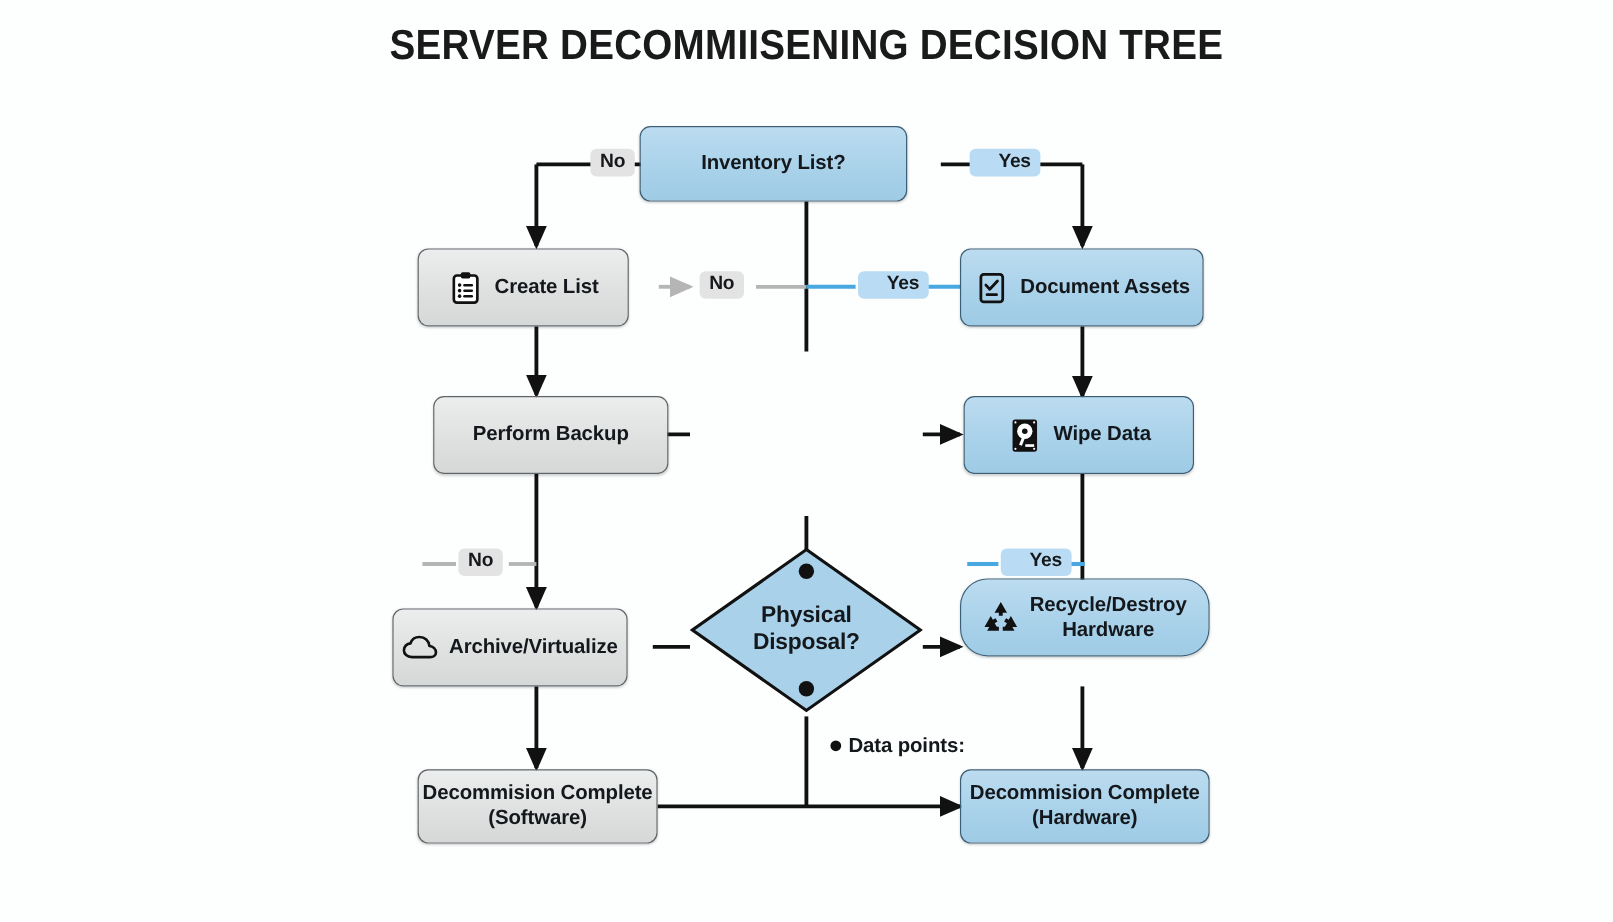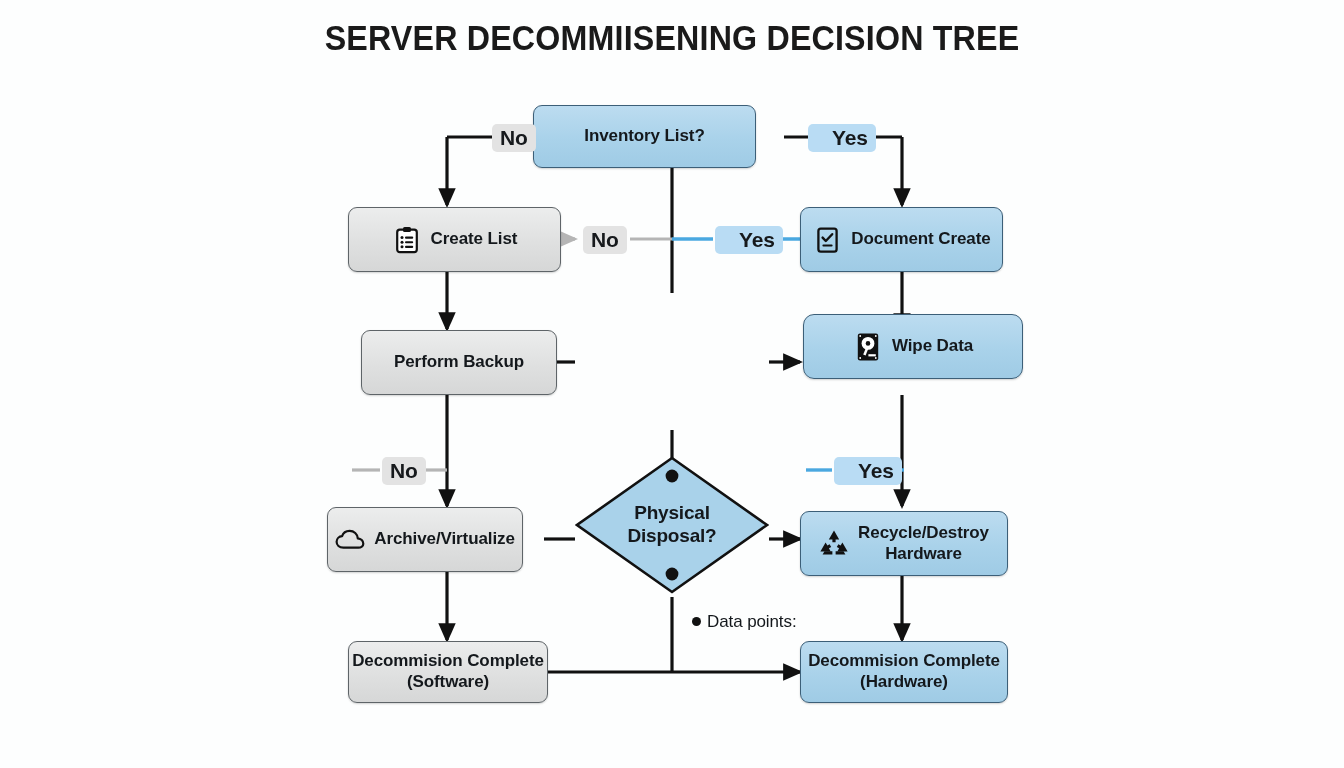--- a/index.html
+++ b/index.html
@@ -84,33 +84,33 @@
     text-align: center;
     line-height: 1.2;
     white-space: pre-line;
     letter-spacing: -0.2px;
   }
   .diamond svg { position: absolute; left: 0; top: 0; }
   .edgelabel {
     position: absolute;
     border-radius: 5px;
     padding: 2px 8px 3px 8px;
-    font-size: 21px;
+    font-size: 16px;
     font-weight: 700;
     color: #16191c;
     line-height: 1.1;
     letter-spacing: -0.2px;
     white-space: nowrap;
   }
   .edgelabel.gray { background: #e3e3e3; }
   .edgelabel.blue { background: #b9dcf4; padding-left: 24px; }
   .annotation {
     position: absolute;
     font-size: 17px;
-    font-weight: 400;
+    font-weight: 700;
     color: #14181c;
     letter-spacing: -0.1px;
     white-space: nowrap;
   }
   .annotation .bullet {
     display: inline-block;
     width: 9px; height: 9px;
     border-radius: 50%;
     background: #111;
     margin-right: 6px;
@@ -189,21 +189,21 @@
     <g stroke="#4aa8e0" stroke-width="3.4" fill="none">
       <path d="M 806 470 L 832 470"></path>
       <path d="M 878 470 L 904 470"></path>
     </g>
   </svg>
 
   <div class="node blue" style="left:533px; top:105px; width:223px; height:63px;">
     <span class="lbl">Inventory List?</span>
   </div>
 
-  <div class="node gray" style="left:348px; top:207px; width:213px; height:65px;">
+  <div class="node gray" style="left:348px; top:207px; width:176px; height:65px;">
     <span class="ico">
       <svg width="24" height="28" viewBox="0 0 24 28">
         <rect x="2.2" y="3.6" width="19.6" height="22.6" rx="2.6" fill="#ffffff" stroke="#111" stroke-width="2.2"></rect>
         <rect x="8" y="0.9" width="8" height="5.2" rx="1.6" fill="#111"></rect>
         <g fill="#111">
           <circle cx="7" cy="11.6" r="1.5"></circle>
             <rect x="10" y="10.6" width="8.2" height="2.1" rx="1"></rect>
           <circle cx="7" cy="16.2" r="1.5"></circle>
             <rect x="10" y="15.2" width="8.2" height="2.1" rx="1"></rect>
           <circle cx="7" cy="20.8" r="1.5"></circle>
@@ -215,28 +215,28 @@
   </div>
 
   <div class="node blue" style="left:800px; top:207px; width:203px; height:65px;">
     <span class="ico">
       <svg width="23" height="28" viewBox="0 0 23 28">
         <rect x="2.4" y="2.6" width="18.2" height="23" rx="2.4" fill="none" stroke="#111" stroke-width="2.3"></rect>
         <path d="M 6.6 11.6 L 9.8 15 L 16.2 8.2" fill="none" stroke="#111" stroke-width="2.4" stroke-linecap="round" stroke-linejoin="round"></path>
         <rect x="6.4" y="18.4" width="10.2" height="2.2" rx="1" fill="#111"></rect>
       </svg>
     </span>
-    <span class="lbl">Document Create</span>
+    <span class="lbl">Document Assets</span>
   </div>
 
   <div class="node gray" style="left:361px; top:330px; width:196px; height:65px;">
     <span class="lbl">Perform Backup</span>
   </div>
 
-  <div class="node blue" style="left:803px; top:314px; width:220px; height:65px;border-radius:11px;">
+  <div class="node blue" style="left:803px; top:330px; width:192px; height:65px;">
     <span class="ico">
       <svg width="24" height="30" viewBox="0 0 24 30">
         <rect x="1.8" y="1.6" width="20.4" height="26.8" rx="2.2" fill="#111"></rect>
         <circle cx="12" cy="11.4" r="6.4" fill="#ffffff"></circle>
         <circle cx="12" cy="11.4" r="2.3" fill="#111"></circle>
         <path d="M 10.6 14.2 L 7.2 22.6 L 9.6 23.4 L 13 14.8 z" fill="#ffffff"></path>
         <rect x="12.4" y="22.2" width="7.4" height="2.2" fill="#ffffff"></rect>
         <g fill="#ffffff">
             <circle cx="4.2" cy="4" r="0.9"></circle>
             <circle cx="19.8" cy="4" r="0.9"></circle>
@@ -250,21 +250,21 @@
 
   <div class="node gray" style="left:327px; top:507px; width:196px; height:65px;">
     <span class="ico">
       <svg width="30" height="22" viewBox="0 0 30 22">
         <path d="M 8.4 18.6 C 4.2 18.6 1.6 16 1.6 12.8 C 1.6 9.8 4 7.3 7.1 7.1 C 8.1 3.9 11.1 1.8 14.6 1.8 C 19 1.8 22.5 5.1 22.8 9.3 C 26 9.7 28.3 12 28.3 14.7 C 28.3 17.2 26 18.6 23.4 18.6 Z" fill="none" stroke="#111" stroke-width="2.2" stroke-linejoin="round"></path>
       </svg>
     </span>
     <span class="lbl">Archive/Virtualize</span>
   </div>
 
-  <div class="node blue" style="left:800px; top:511px; width:208px; height:65px;">
+  <div class="node blue" style="left:800px; top:482px; width:208px; height:65px;border-radius:23px;">
     <span class="ico">
       <svg width="30" height="29" viewBox="0 0 30 29">
         <g fill="#111">
           <path d="M 15 1.6 L 20.2 10.6 L 16.6 10.6 L 16.6 13.2 L 13.4 13.2 L 13.4 10.6 L 9.8 10.6 Z"></path>
           <path d="M 1.4 22.4 L 6.6 13.4 L 8.4 16.5 L 10.6 15.2 L 12.2 18 L 9.9 19.3 L 11.7 22.4 Z"></path>
           <path d="M 28.6 22.4 L 18.3 22.4 L 20.1 19.3 L 17.8 18 L 19.4 15.2 L 21.6 16.5 L 23.4 13.4 Z"></path>
           <path d="M 3.6 25.6 L 13.4 25.6 L 13.4 22.2 L 5.5 22.2 Z"></path>
           <path d="M 26.4 25.6 L 16.6 25.6 L 16.6 22.2 L 24.5 22.2 Z"></path>
         </g>
       </svg>

